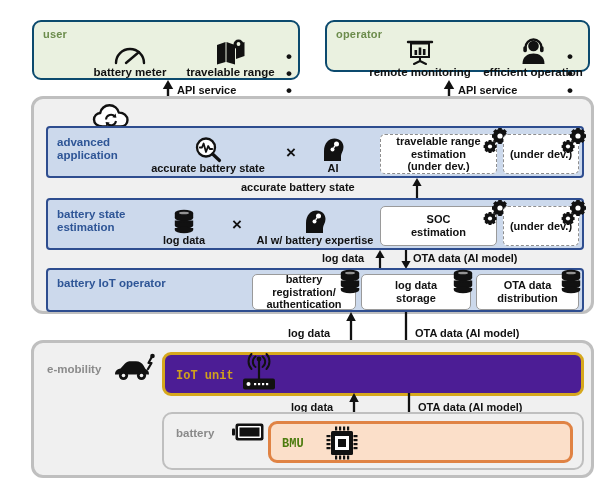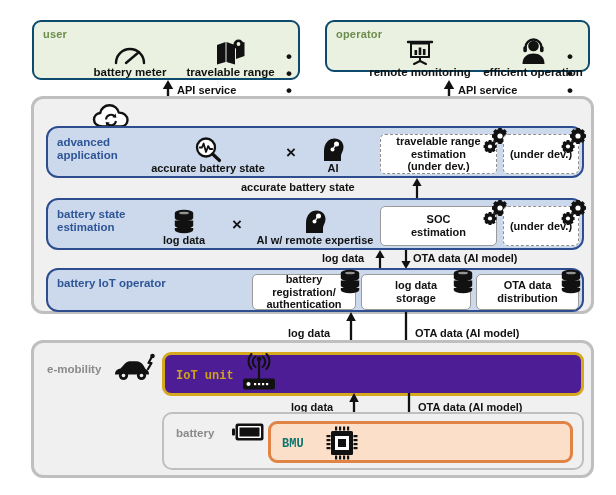--- a/index.html
+++ b/index.html
@@ -14,38 +14,38 @@
   .actor-title{color:#6c8c4c;font-size:11px;font-weight:700;letter-spacing:.2px;}
   .actor-item{display:flex;flex-direction:column;align-items:center;justify-content:flex-end;}
   .actor-label{font-size:11.5px;font-weight:700;color:#111;white-space:nowrap;margin-top:1px;}
   .dots{font-size:17px;font-weight:900;color:#111;letter-spacing:2px;line-height:1;}
 
   
   .greybox{border:3px solid #bfbfbf;border-radius:12px;background:#f0f0f0;}
   .grey-title{color:#8a8a8a;font-size:11.5px;font-weight:700;}
 
   
-  .bluepanel{border:2.5px solid #2e4d8f;border-radius:12px;background:#ccd9ec;}
+  .bluepanel{border:2.5px solid #2e4d8f;border-radius:4px;background:#ccd9ec;}
   .blue-title{color:#2e5596;font-size:11.5px;font-weight:700;line-height:1.15;}
 
   
   .card{background:#ffffff;border:1.5px solid #9a9a9a;border-radius:5px;
         display:flex;align-items:center;justify-content:center;text-align:center;}
   .card.dashed{border:1.8px dashed #8e8e8e;background:#ffffff;}
   .card-label{font-size:11px;font-weight:700;color:#111;line-height:1.18;}
 
   
   .arrow-label{font-size:11px;font-weight:700;color:#111;white-space:nowrap;}
   .mul{font-size:17px;font-weight:700;color:#111;line-height:1;}
 
   
   .yellowbox{border:3px solid #d6a81d;border-radius:9px;background:#4c1d95;}
   .yellow-title{color:#d0a11c;font-size:12px;font-weight:700;font-family:"Liberation Mono","DejaVu Sans Mono",monospace;}
   .orangebox{border:3px solid #e08344;border-radius:9px;background:#fbdfc9;}
-  .orange-title{color:#0f766e;font-size:12px;font-weight:700;font-family:"Liberation Mono","DejaVu Sans Mono",monospace;}
+  .orange-title{color:#4d7c0f;font-size:12px;font-weight:700;font-family:"Liberation Mono","DejaVu Sans Mono",monospace;}
   .innergrey{border:2.5px solid #bfbfbf;border-radius:10px;background:#f0f0f0;}
 
   svg{display:block;overflow:visible;}
 </style>
 </head>
 <body>
 
 <div id="stage">
 
   <div class="abs actorbox" style="left:32px;top:20px;width:268px;height:60px;">
@@ -266,21 +266,21 @@
       <div class="abs actor-item" style="left:203px;top:5px;width:128px;height:42px;">
         <span>
           <svg width="24" height="26" viewBox="0 0 24 26">
             <path d="M3 25 L3 15 C3 7 8 2.5 13.5 2.5 C19 2.5 22.5 6.5 22.5 11
                      C22.5 15 20 17 20 20 L20 25 Z" fill="#111"></path>
             <circle cx="15.5" cy="8" r="2.5" fill="#ffffff"></circle>
             <circle cx="11.5" cy="13.5" r="2" fill="#ffffff"></circle>
             <line x1="14" y1="9.8" x2="12.6" y2="11.9" stroke="#ffffff" stroke-width="1.4"></line>
           </svg>
         </span>
-        <span class="card-label">AI w/ remote expertise</span>
+        <span class="card-label">AI w/ battery expertise</span>
       </div>
 
       <div class="abs card" style="left:332px;top:6px;width:117px;height:40px;">
         <div>
           <div class="card-label">SOC</div>
           <div class="card-label">estimation</div>
         </div>
       </div>
       <span class="abs" style="left:434px;top:0px;">
         <svg width="30" height="28" viewBox="0 0 30 28">

